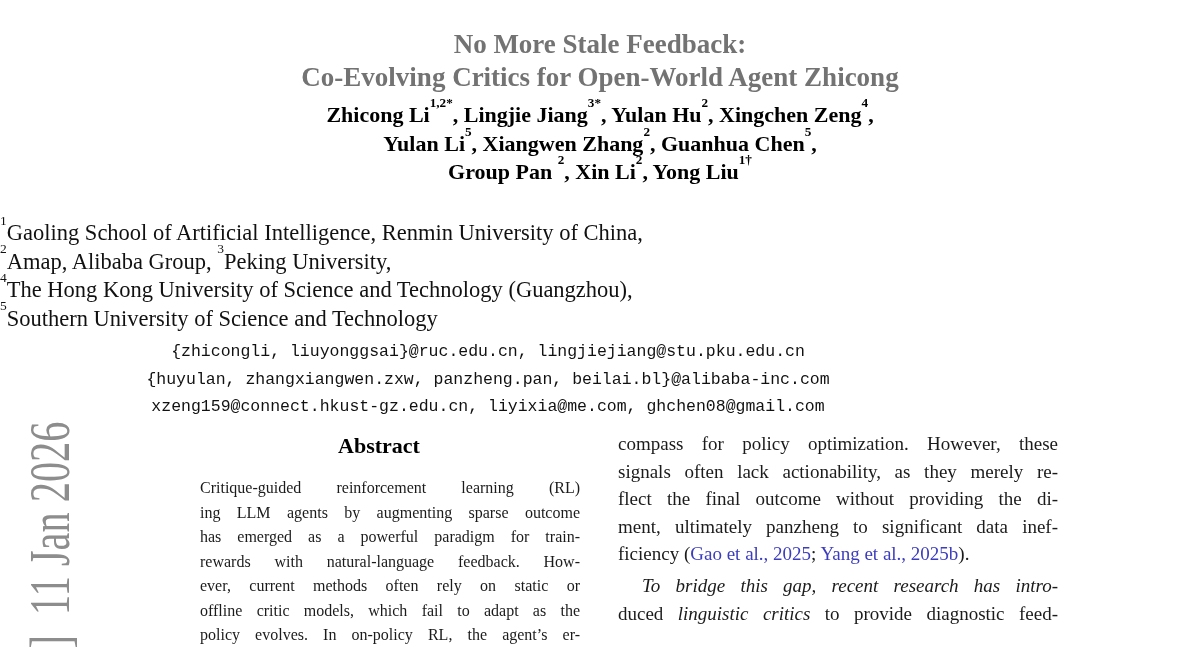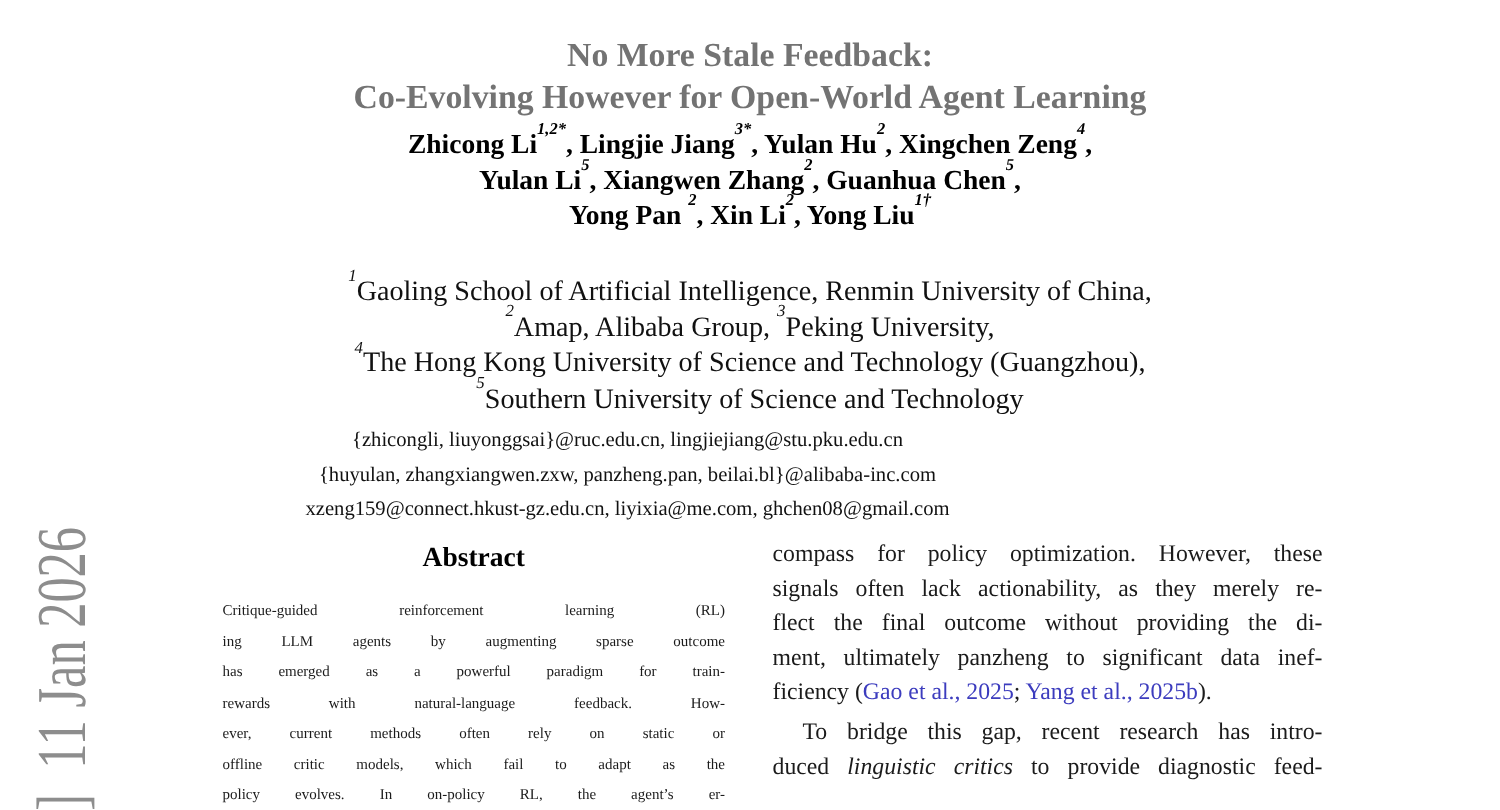--- a/index.html
+++ b/index.html
@@ -31,63 +31,62 @@
     color: #737373; margin: 0;
   }
   .authors-block {
     position: absolute; top: 101px; left: 0; width: 1200px;
     text-align: center;
     font-size: 22px; font-weight: 700; line-height: 28.5px;
     color: #000;
   }
   .affils-block {
     position: absolute; top: 219px; left: 0; width: 1200px;
-    text-align: center;
+    text-align: left;
     font-size: 22.5px; line-height: 28.5px;
     color: #111;
   }
   .emails-block {
     position: absolute; top: 338px; left: 0; width: 976px;
     text-align: center;
-    font-family: Liberation Serif, serif;
+    font-family: Liberation Mono, monospace;
     font-size: 16.5px; line-height: 27.5px;
     color: #111;
-    padding-left: 14px;
   }
 
   .col-left { position: absolute; left: 178px; top: 432px; width: 402px; }
   .col-left h2 {
     margin: 0 0 17px 0; text-align: center;
     font-size: 22px; line-height: 27px; font-weight: 700; color: #000; font-family: Liberation Serif, serif;
   }
-  .abs-line { font-size: 12px; line-height: 24.5px; }
+  .abs-line { font-size: 16px; line-height: 24.5px; margin-left: 22px; }
 
   .col-right { position: absolute; left: 618px; top: 430px; width: 440px; }
   .body-line { font-size: 19px; line-height: 27.6px; }
-  .indent { text-indent: 24px; margin-top: 4px; }
+  .indent { text-indent: 24px; margin-top: 4px; font-style: italic; }
 
   .jline { text-align: justify; text-align-last: justify; text-justify: inter-word; }
 
-  sup { font-size: 60%; line-height: 0; position: relative; top: -0.5em; font-style: italic; }
+  sup { font-size: 60%; line-height: 0; position: relative; top: -0.5em; }
   .cite { color: #3c3cbe; cursor: pointer; }
   .it { font-style: italic; }
 </style>
 </head>
 <body>
 
 <div class="page">
 
   <div class="banner">I]  11 Jan 2026</div>
 
-  <h1 class="title"><span>No More Stale Feedback:</span><br><span>Co-Evolving However for Open-World Agent Learning</span></h1>
+  <h1 class="title"><span>No More Stale Feedback:</span><br><span>Co-Evolving Critics for Open-World Agent Zhicong</span></h1>
 
   <div class="authors-block">
     <div><span>Zhicong Li</span><sup>1,2*</sup><span>, Lingjie Jiang</span><sup>3*</sup><span>, Yulan Hu</span><sup>2</sup><span>, Xingchen Zeng</span><sup>4</sup><span>,</span></div>
     <div><span>Yulan Li</span><sup>5</sup><span>, Xiangwen Zhang</span><sup>2</sup><span>, Guanhua Chen</span><sup>5</sup><span>,</span></div>
-    <div><span>Yong Pan </span><sup>2</sup><span>, Xin Li</span><sup>2</sup><span>, Yong Liu</span><sup>1†</sup></div>
+    <div><span>Group Pan </span><sup>2</sup><span>, Xin Li</span><sup>2</sup><span>, Yong Liu</span><sup>1†</sup></div>
   </div>
 
   <div class="affils-block">
     <div><sup>1</sup><span>Gaoling School of Artificial Intelligence, Renmin University of China,</span></div>
     <div><sup>2</sup><span>Amap, Alibaba Group, </span><sup>3</sup><span>Peking University,</span></div>
     <div><sup>4</sup><span>The Hong Kong University of Science and Technology (Guangzhou),</span></div>
     <div><sup>5</sup><span>Southern University of Science and Technology</span></div>
   </div>
 
   <div class="emails-block">

